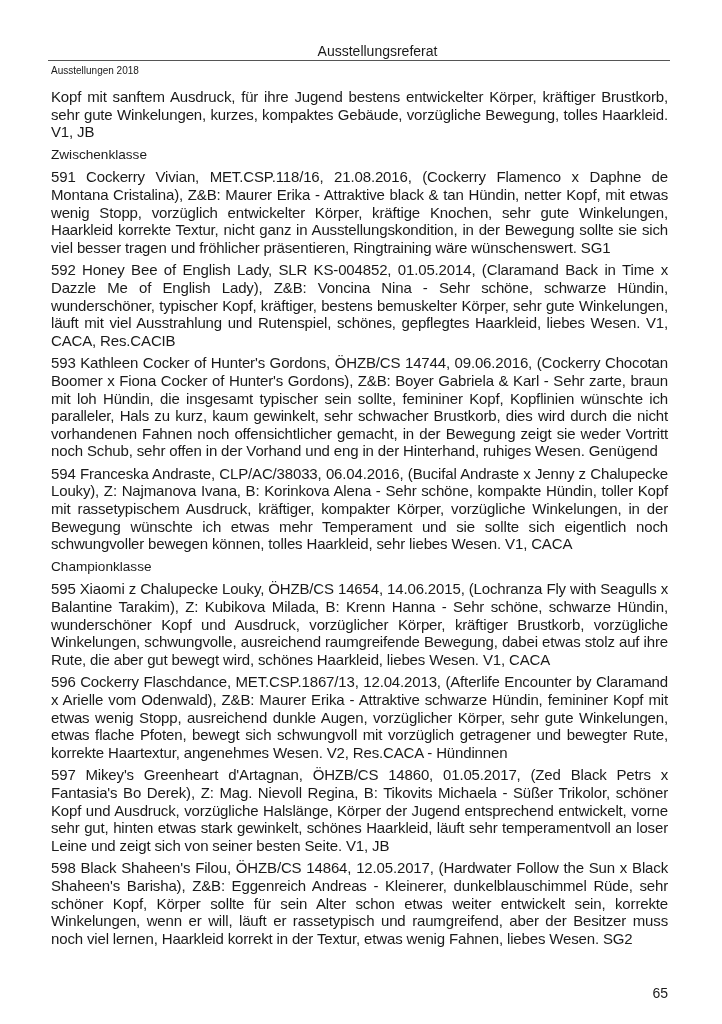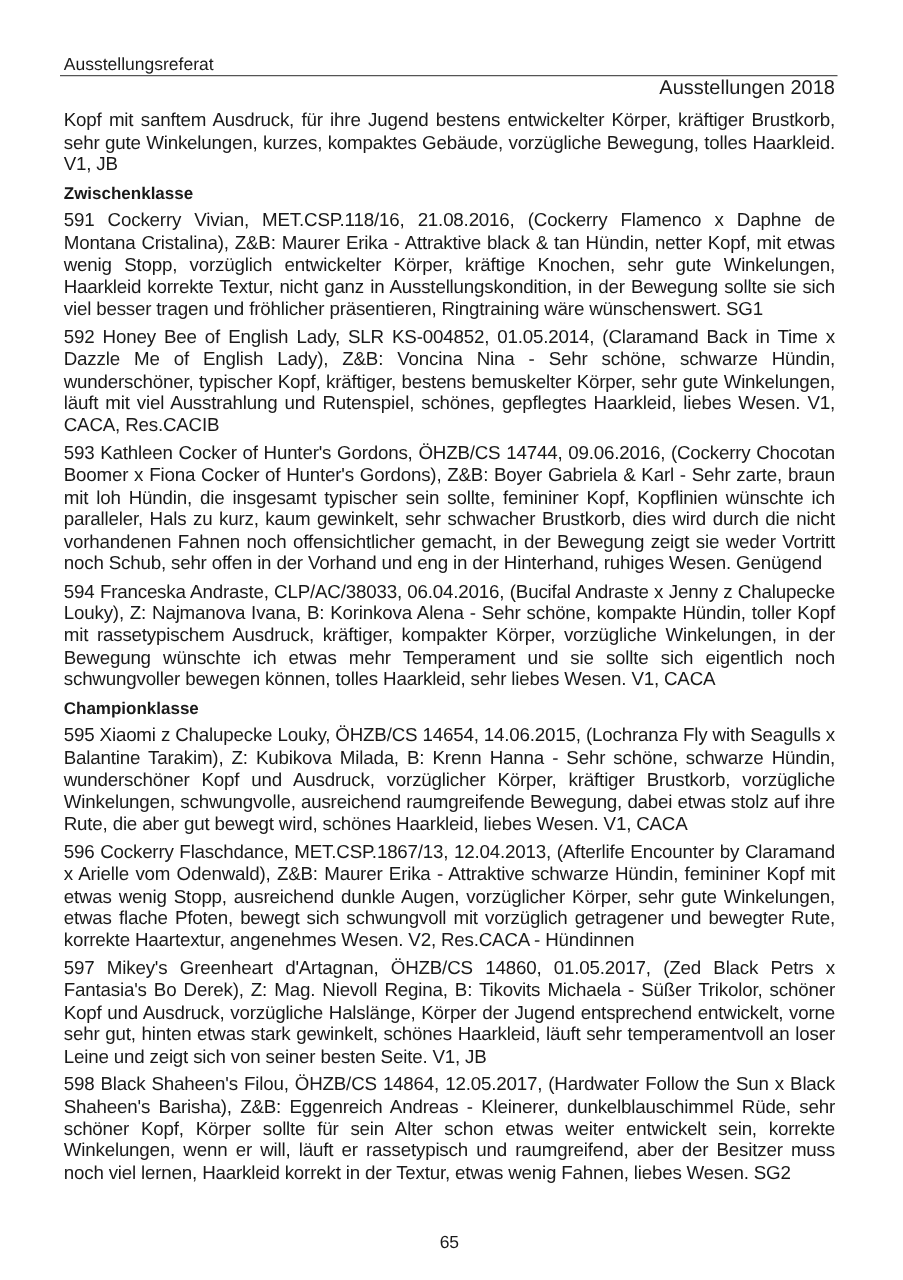--- a/index.html
+++ b/index.html
@@ -1,30 +1,30 @@
 <!DOCTYPE html>
 <html><head>
 <meta charset="utf-8">
 <style>
   html, body { margin: 0; padding: 0; background: #ffffff; }
   body { width: 722px; height: 1024px; position: relative; overflow: hidden;
          font-family: "Liberation Sans", sans-serif; color: #1a1a1a; }
   .page { position: absolute; left: 51px; top: 0; width: 617px; }
-  .hdr-title { position: absolute; left: 0; width: 617px; top: 43px; 
+  .hdr-title { position: absolute; left: 18px; width: 617px; top: 43px; text-align: center;
                font-size: 14px; line-height: 16px; }
   .hdr-rule { position: absolute; left: -3px; width: 622px; top: 60px; height: 0;
               border-top: 1.3px solid #555; }
-  .hdr-sub { position: absolute; left: 0; width: 617px; top: 63px; text-align: right;
-             font-size: 16px; line-height: 16px; }
+  .hdr-sub { position: absolute; left: 0; width: 617px; top: 63px; text-align: left;
+             font-size: 10px; line-height: 16px; }
   .body { position: absolute; left: 0; top: 88px; width: 617px; }
   p { margin: 0 0 5px 0; font-size: 15px; line-height: 17.6px; text-align: justify;
       hyphens: manual; letter-spacing: -0.15px; }
-  h3 { margin: 4px 0 5px 0; font-size: 13.6px; line-height: 17.6px; font-weight: bold; }
+  h3 { margin: 4px 0 5px 0; font-size: 13.6px; line-height: 17.6px; font-weight: normal; }
   h3.u { text-decoration: underline; }
-  .pageno { position: absolute; left: 0; width: 617px; top: 985px; text-align: center;
+  .pageno { position: absolute; left: 0; width: 617px; top: 985px; text-align: right;
             font-size: 14px; }
 </style>
 </head>
 <body>
 
 <div class="page">
   <div class="hdr-title">Ausstellungsreferat</div>
   <div class="hdr-rule"></div>
   <div class="hdr-sub">Ausstellungen 2018</div>
 

